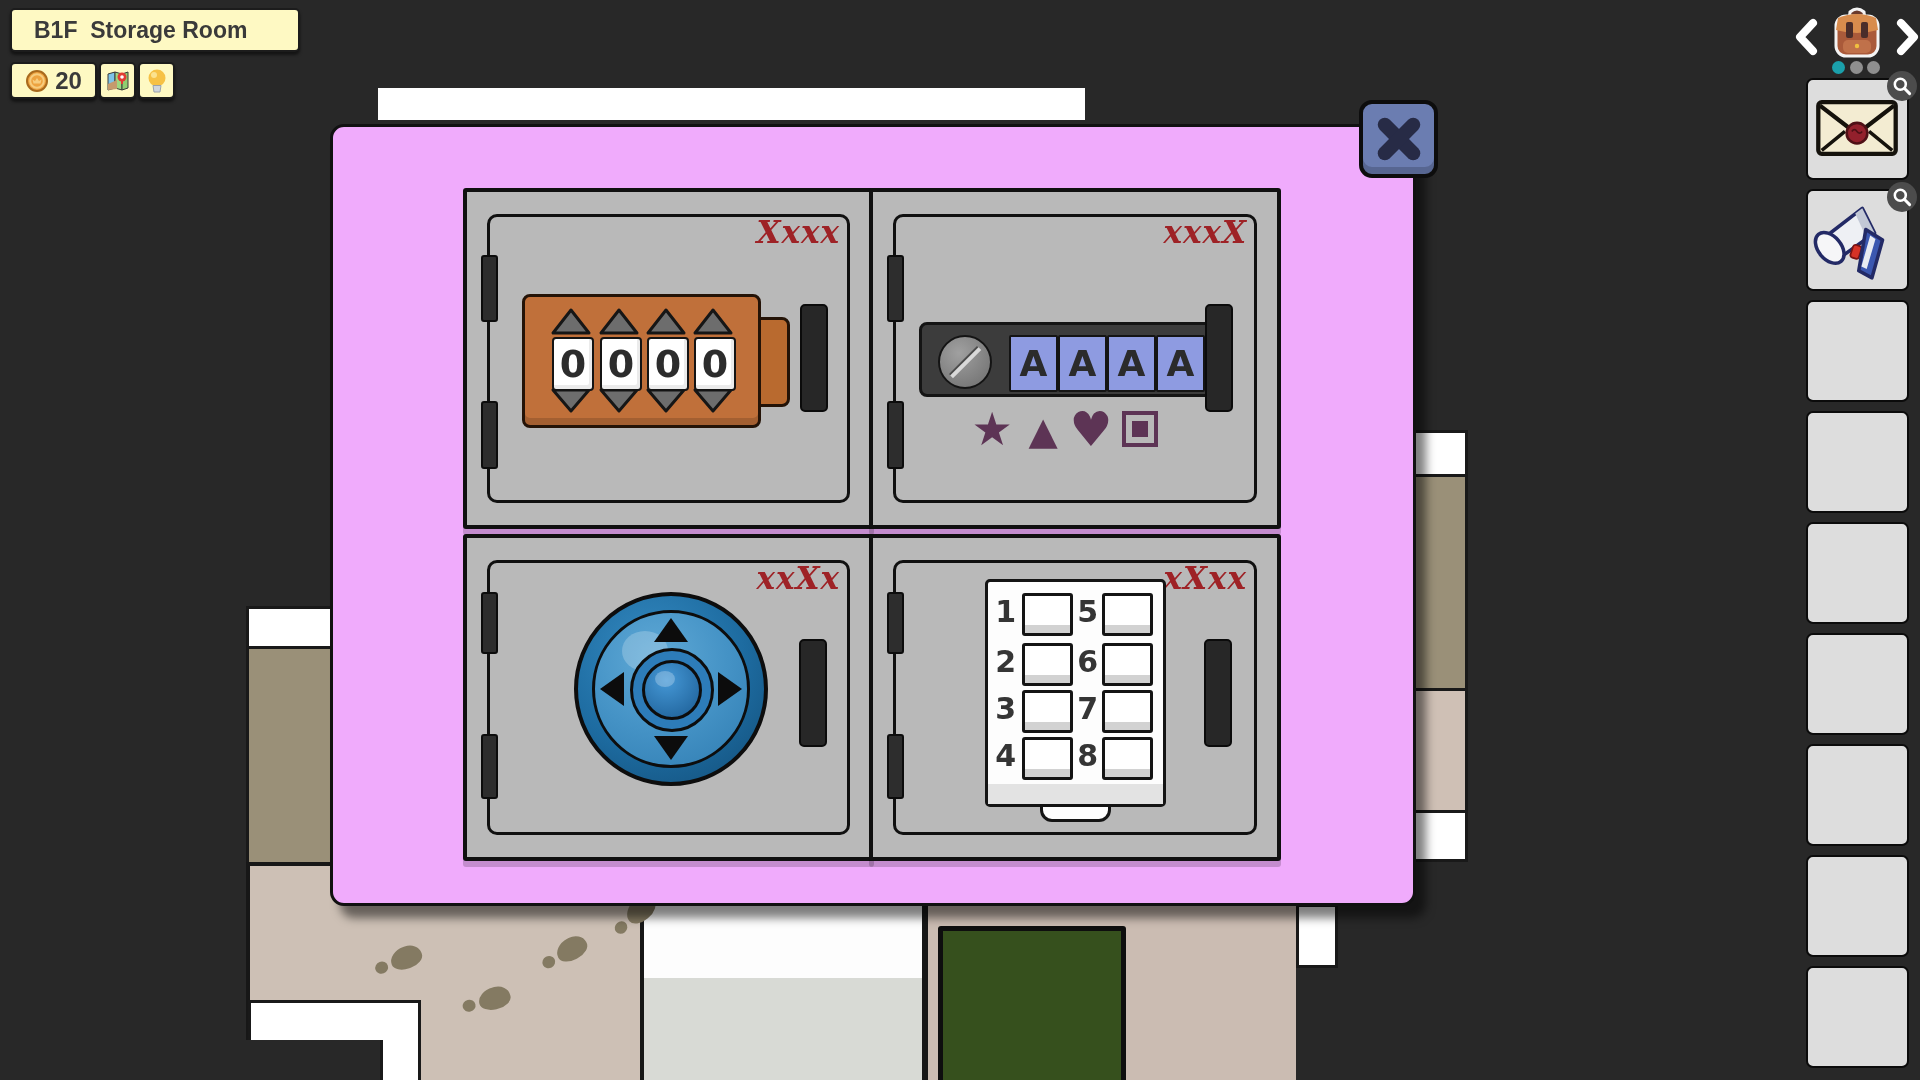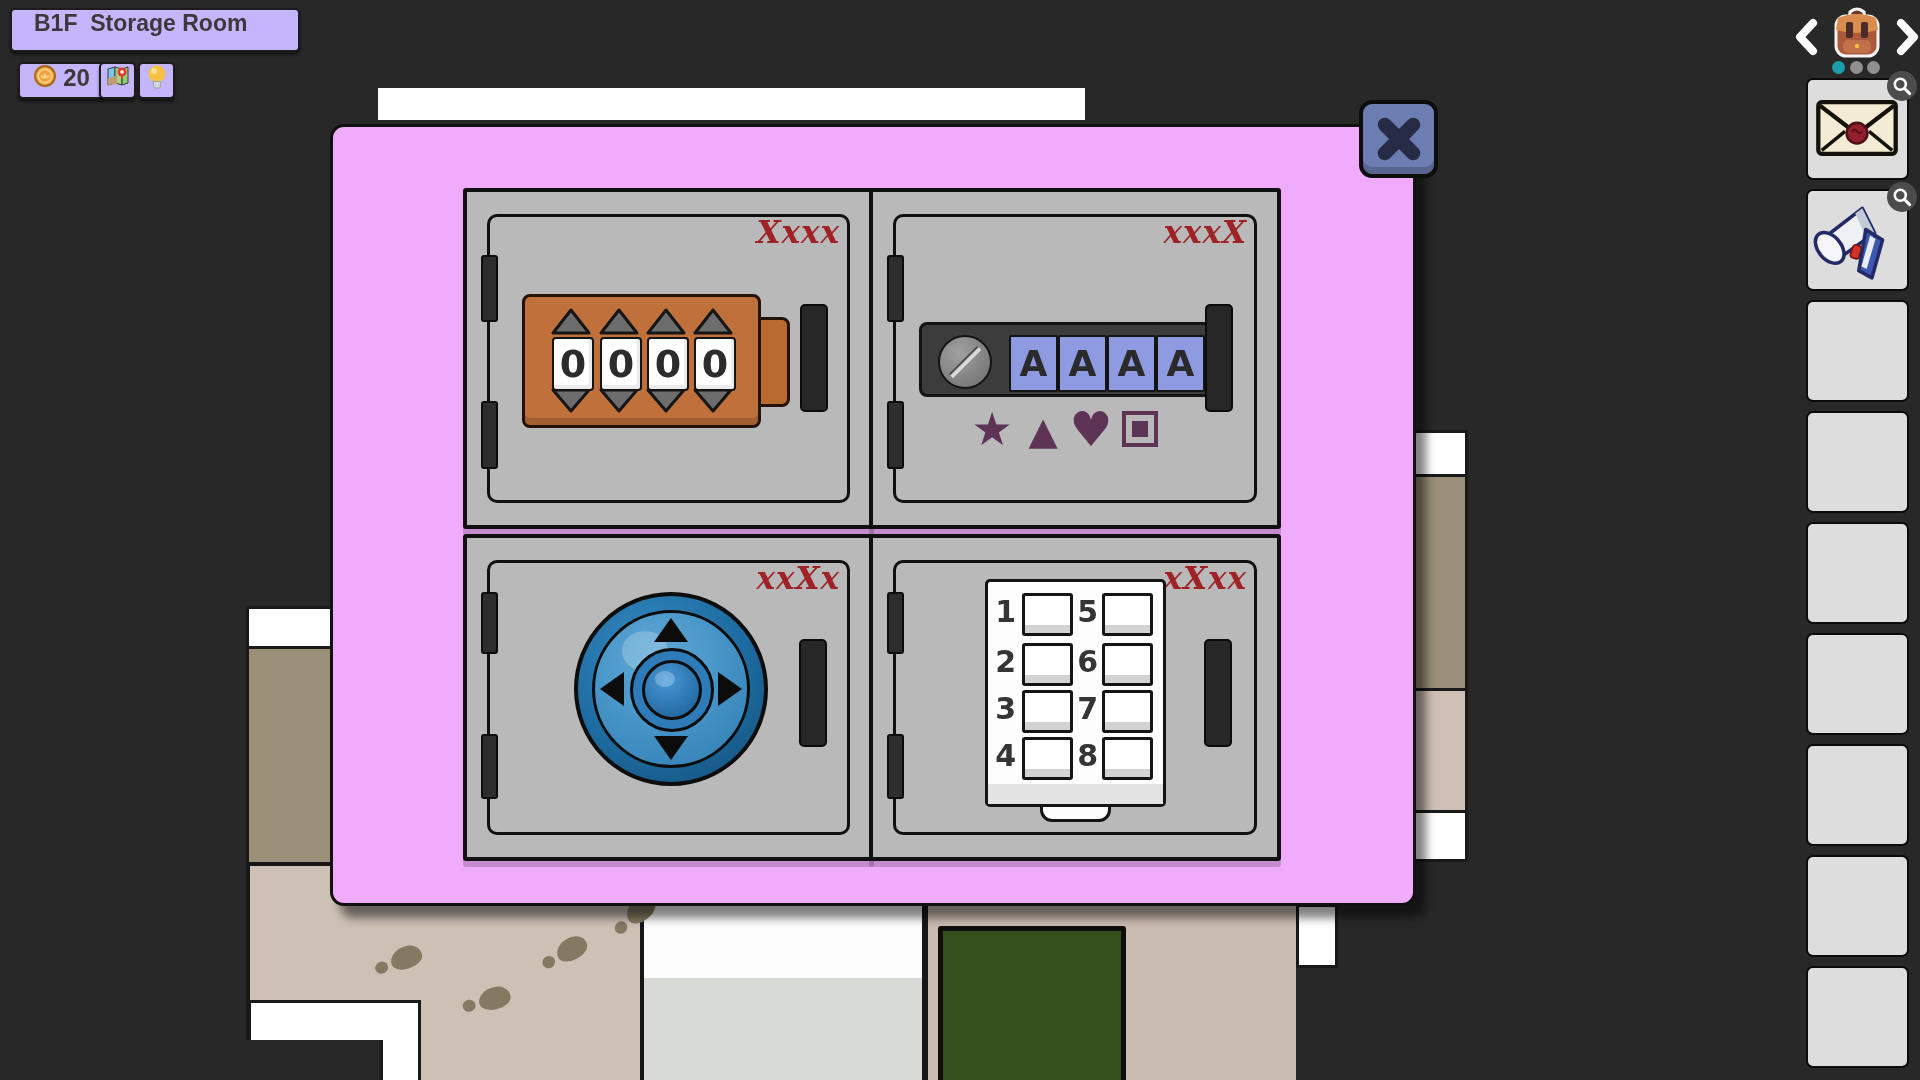--- a/index.html
+++ b/index.html
@@ -6,22 +6,22 @@
   #stage{position:relative;width:1920px;height:1080px;background:#282828;overflow:hidden;
          font-family:"Liberation Sans",sans-serif;}
   .abs{position:absolute;}
   
   .sc{position:absolute;}
   .fp{position:absolute;width:52px;height:30px;}
   .fp .heel{position:absolute;left:0;top:9px;width:13px;height:12px;border-radius:50%;background:#847a62;}
   .fp .sole{position:absolute;left:17px;top:3px;width:32px;height:22px;background:#847a62;
             border-radius:55% 45% 50% 50% / 60% 55% 45% 45%;}
   
-  .chip{position:absolute;background:#c4b5fd;border:2px solid #1c1c1c;border-radius:5px;
-        box-shadow:0 3px 3px rgba(0,0,0,.5);display:flex;align-items:flex-start;justify-content:center;gap:6px;}
+  .chip{position:absolute;background:#fef9c3;border:2px solid #1c1c1c;border-radius:5px;
+        box-shadow:0 3px 3px rgba(0,0,0,.5);display:flex;align-items:center;justify-content:center;gap:6px;}
   #room-label{justify-content:flex-start;padding-left:22px;font-weight:bold;font-size:23px;color:#3a3a3a;white-space:pre;}
   #coin-count{font-weight:bold;font-size:24px;color:#3a3a3a;}
   
   #modal{position:absolute;left:330px;top:124px;width:1080px;height:776px;background:#f0abfc;
          border:3px solid #111;border-radius:14px;box-shadow:10px 12px 10px rgba(0,0,0,.5);}
   #close-btn{position:absolute;left:1359px;top:100px;width:71px;height:70px;background:#6b7db1;
              border:4px solid #0d0d0d;border-radius:13px;box-shadow:inset 0 -7px 0 rgba(0,0,0,.18);
              display:flex;align-items:center;justify-content:center;}
   .locker{position:absolute;background:#b9b9b9;border:4px solid #101010;border-radius:3px;
           box-shadow:0 6px 0 rgba(0,0,0,.18);}
@@ -119,21 +119,21 @@
       <span class="heel"></span>
       <span class="sole"></span>
     </div>
   <div class="fp" style="left:610px;top:900px;transform:rotate(-40deg);">
       <span class="heel"></span>
       <span class="sole"></span>
     </div>
 
   <div class="chip" id="room-label" style="left:10px;top:8px;width:264px;height:40px;"><span>B1F  Storage Room</span></div>
 
-  <div class="chip" style="left:18px;top:62px;width:83px;height:33px;">
+  <div class="chip" style="left:10px;top:62px;width:83px;height:33px;">
     <svg width="24" height="24" viewBox="0 0 24 24">
       <circle cx="12" cy="12" r="10" fill="#eda23f" stroke="#a96a1d" stroke-width="2"></circle>
       <circle cx="12" cy="12" r="6.8" fill="none" stroke="#f7cd7e" stroke-width="2"></circle>
       <path d="M8.5,14.5 L7.5,10.5 L10,12 L12,9 L14,12 L16.5,10.5 L15.5,14.5 Z" fill="#f7cd7e"></path>
     </svg>
     <span id="coin-count">20</span>
   </div>
 
   <div class="chip" style="left:99px;top:62px;width:33px;height:33px;">
     <svg width="24" height="23" viewBox="0 0 24 23">

